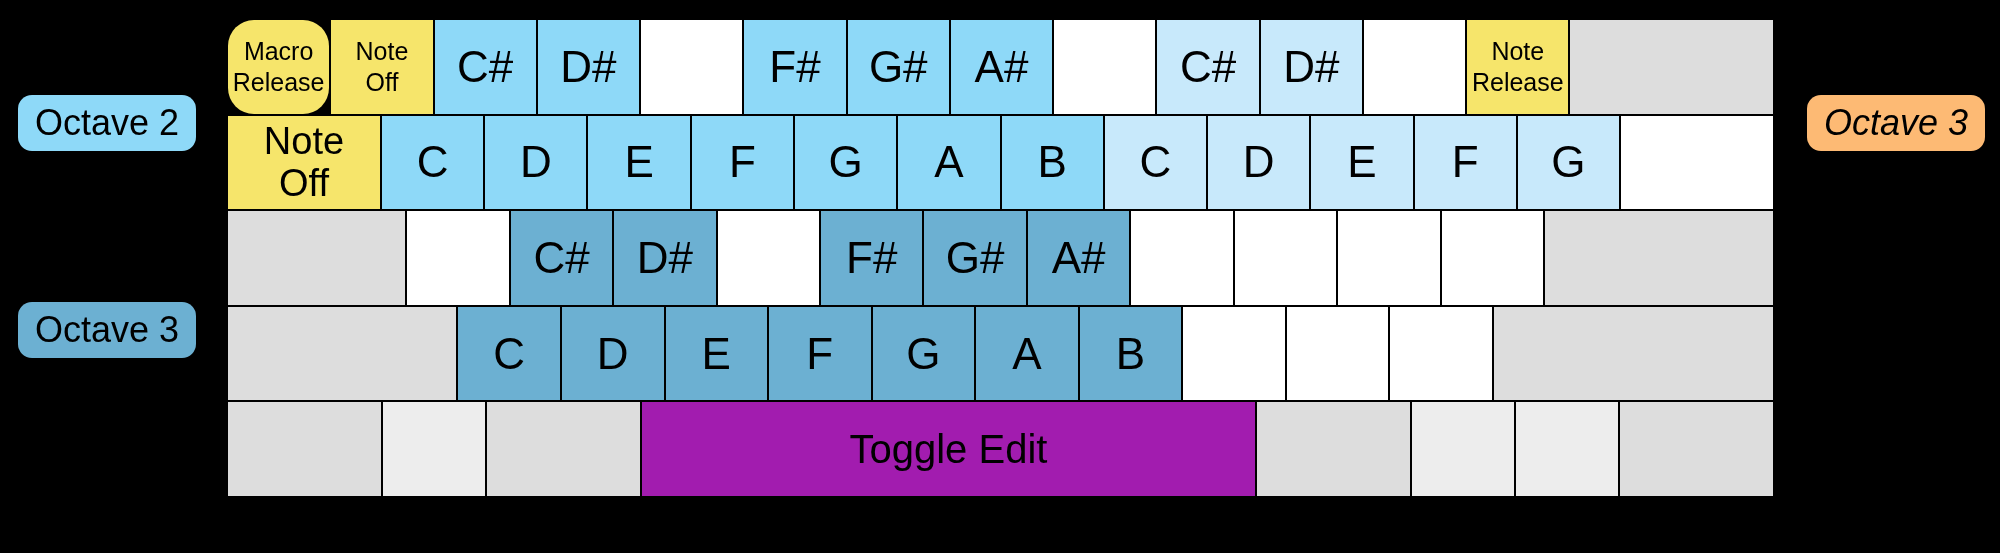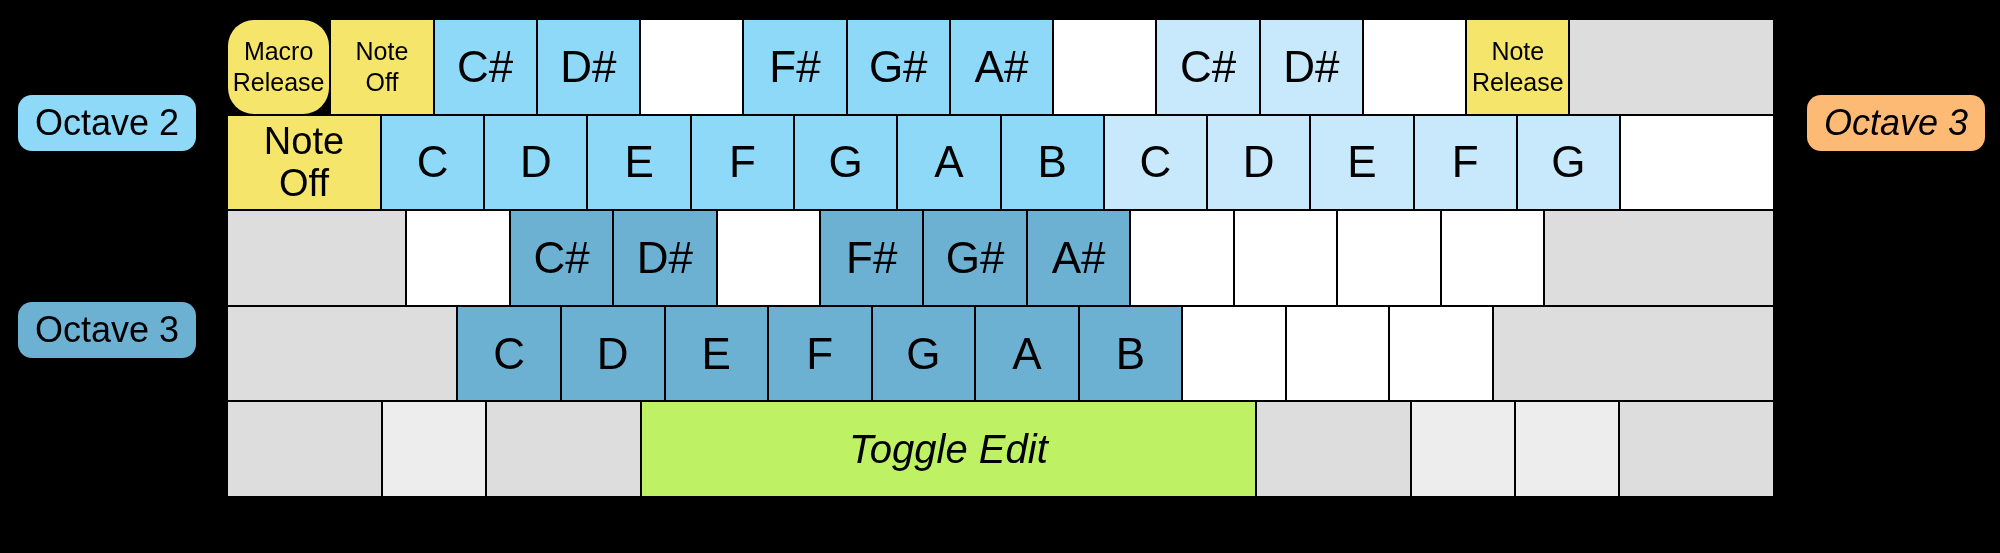--- a/index.html
+++ b/index.html
@@ -125,20 +125,20 @@
         <div class="key" style="flex: 1 1 0px; background: rgb(108, 176, 210);">B</div>
         <div class="key" style="flex: 1 1 0px; background: rgb(255, 255, 255);"></div>
         <div class="key" style="flex: 1 1 0px; background: rgb(255, 255, 255);"></div>
         <div class="key" style="flex: 1 1 0px; background: rgb(255, 255, 255);"></div>
         <div class="key" style="flex: 2.75 2.75 0px; background: rgb(221, 221, 221);"></div>
       </div>
       <div class="kb-row">
         <div class="key" style="flex: 1.5 1.5 0px; background: rgb(221, 221, 221);"></div>
         <div class="key" style="flex: 1 1 0px; background: rgb(237, 237, 237);"></div>
         <div class="key" style="flex: 1.5 1.5 0px; background: rgb(221, 221, 221);"></div>
-        <div class="key lg" style="flex: 6 6 0px; background: #bef264; font-style: italic;">Toggle Edit</div>
+        <div class="key lg" style="flex: 6 6 0px; background: #a21caf;">Toggle Edit</div>
         <div class="key" style="flex: 1.5 1.5 0px; background: rgb(221, 221, 221);"></div>
         <div class="key" style="flex: 1 1 0px; background: rgb(237, 237, 237);"></div>
         <div class="key" style="flex: 1 1 0px; background: rgb(237, 237, 237);"></div>
         <div class="key" style="flex: 1.5 1.5 0px; background: rgb(221, 221, 221);"></div>
       </div>
     </div>
 </div>
 
 </body></html>

